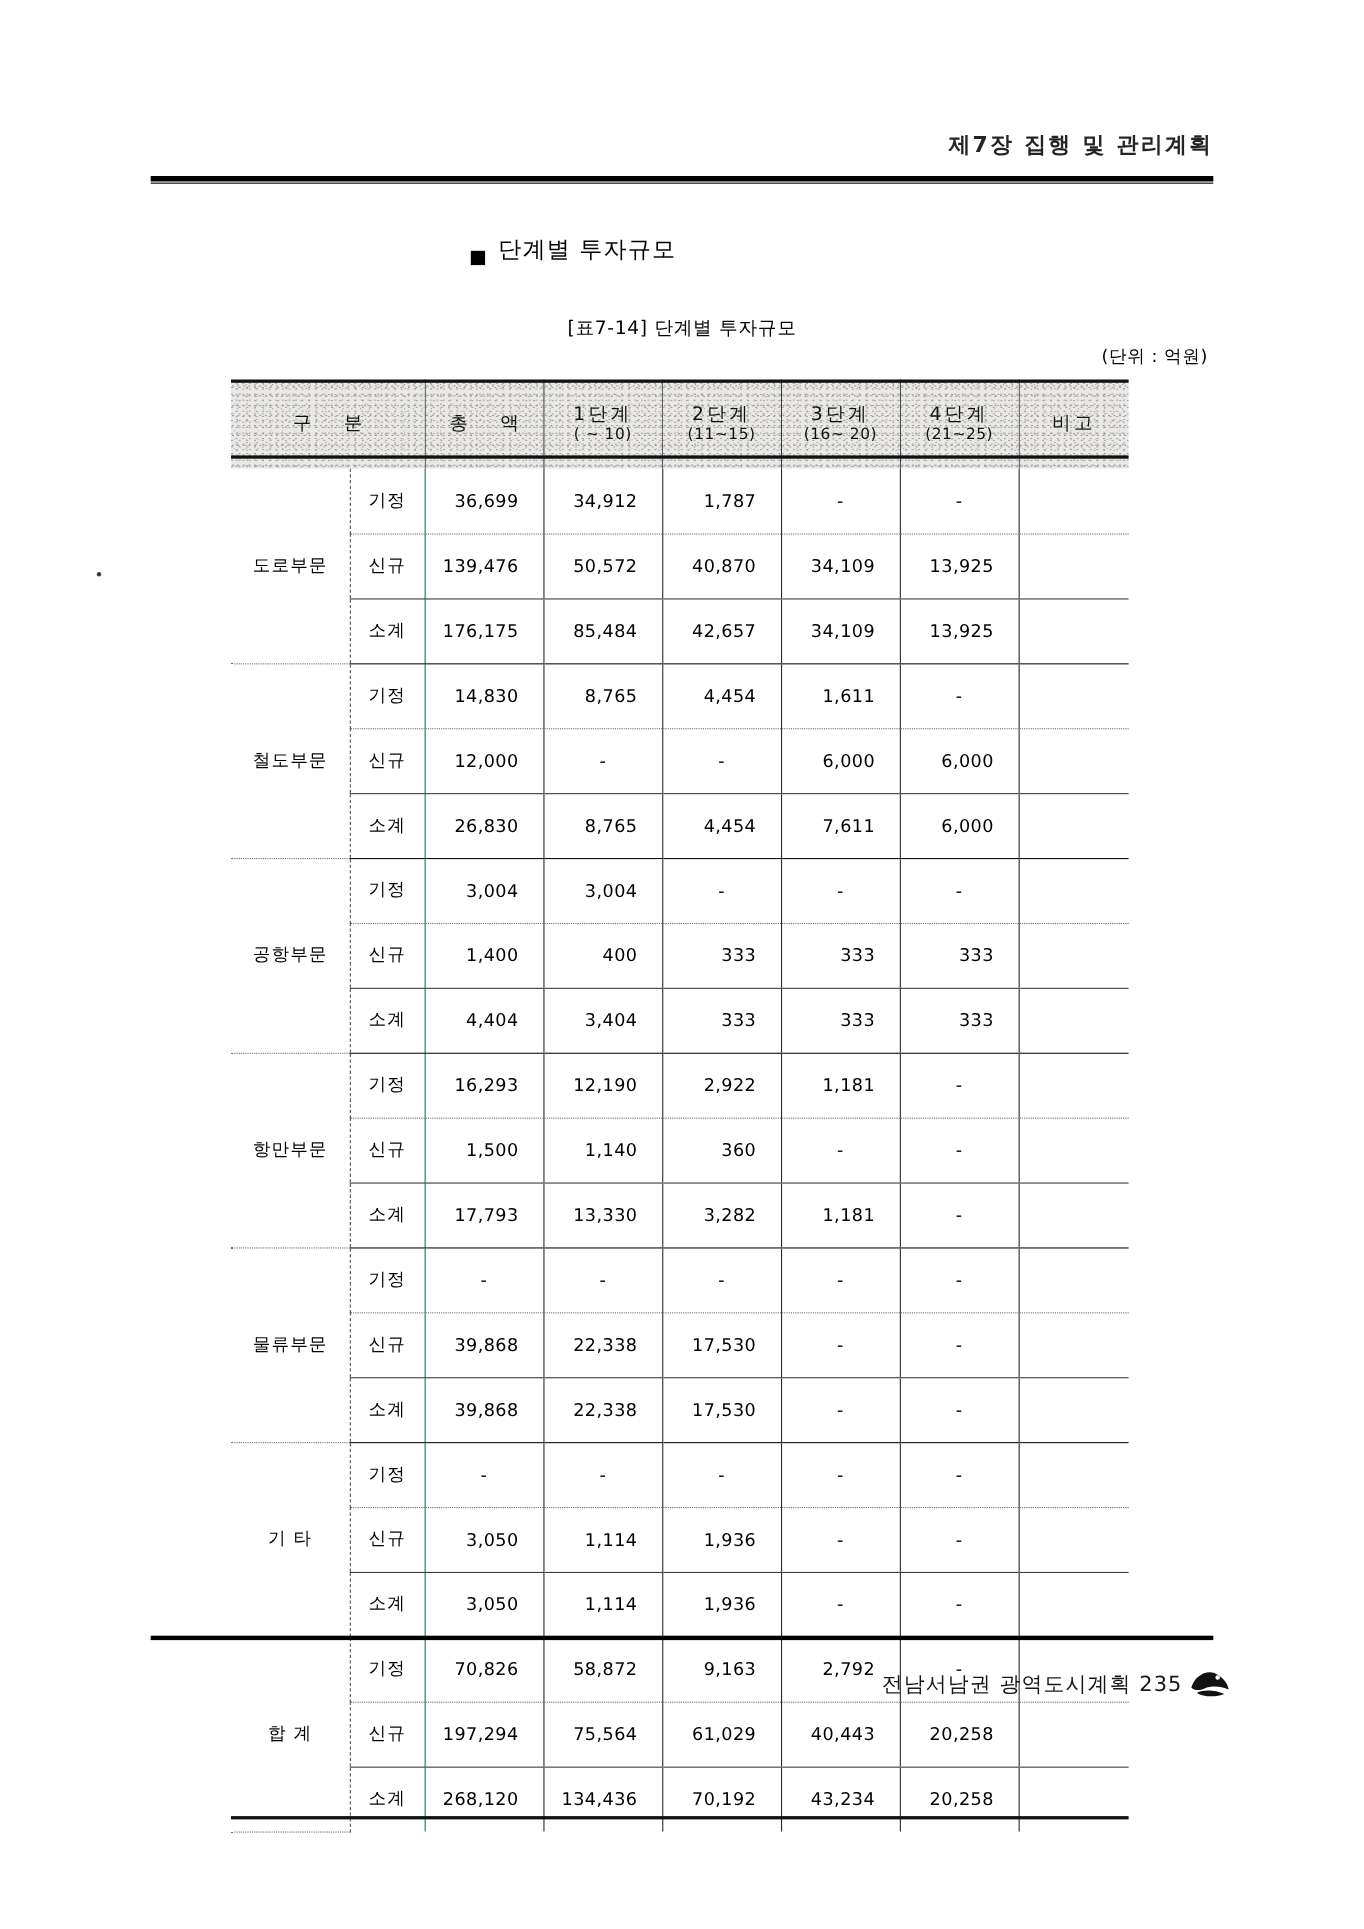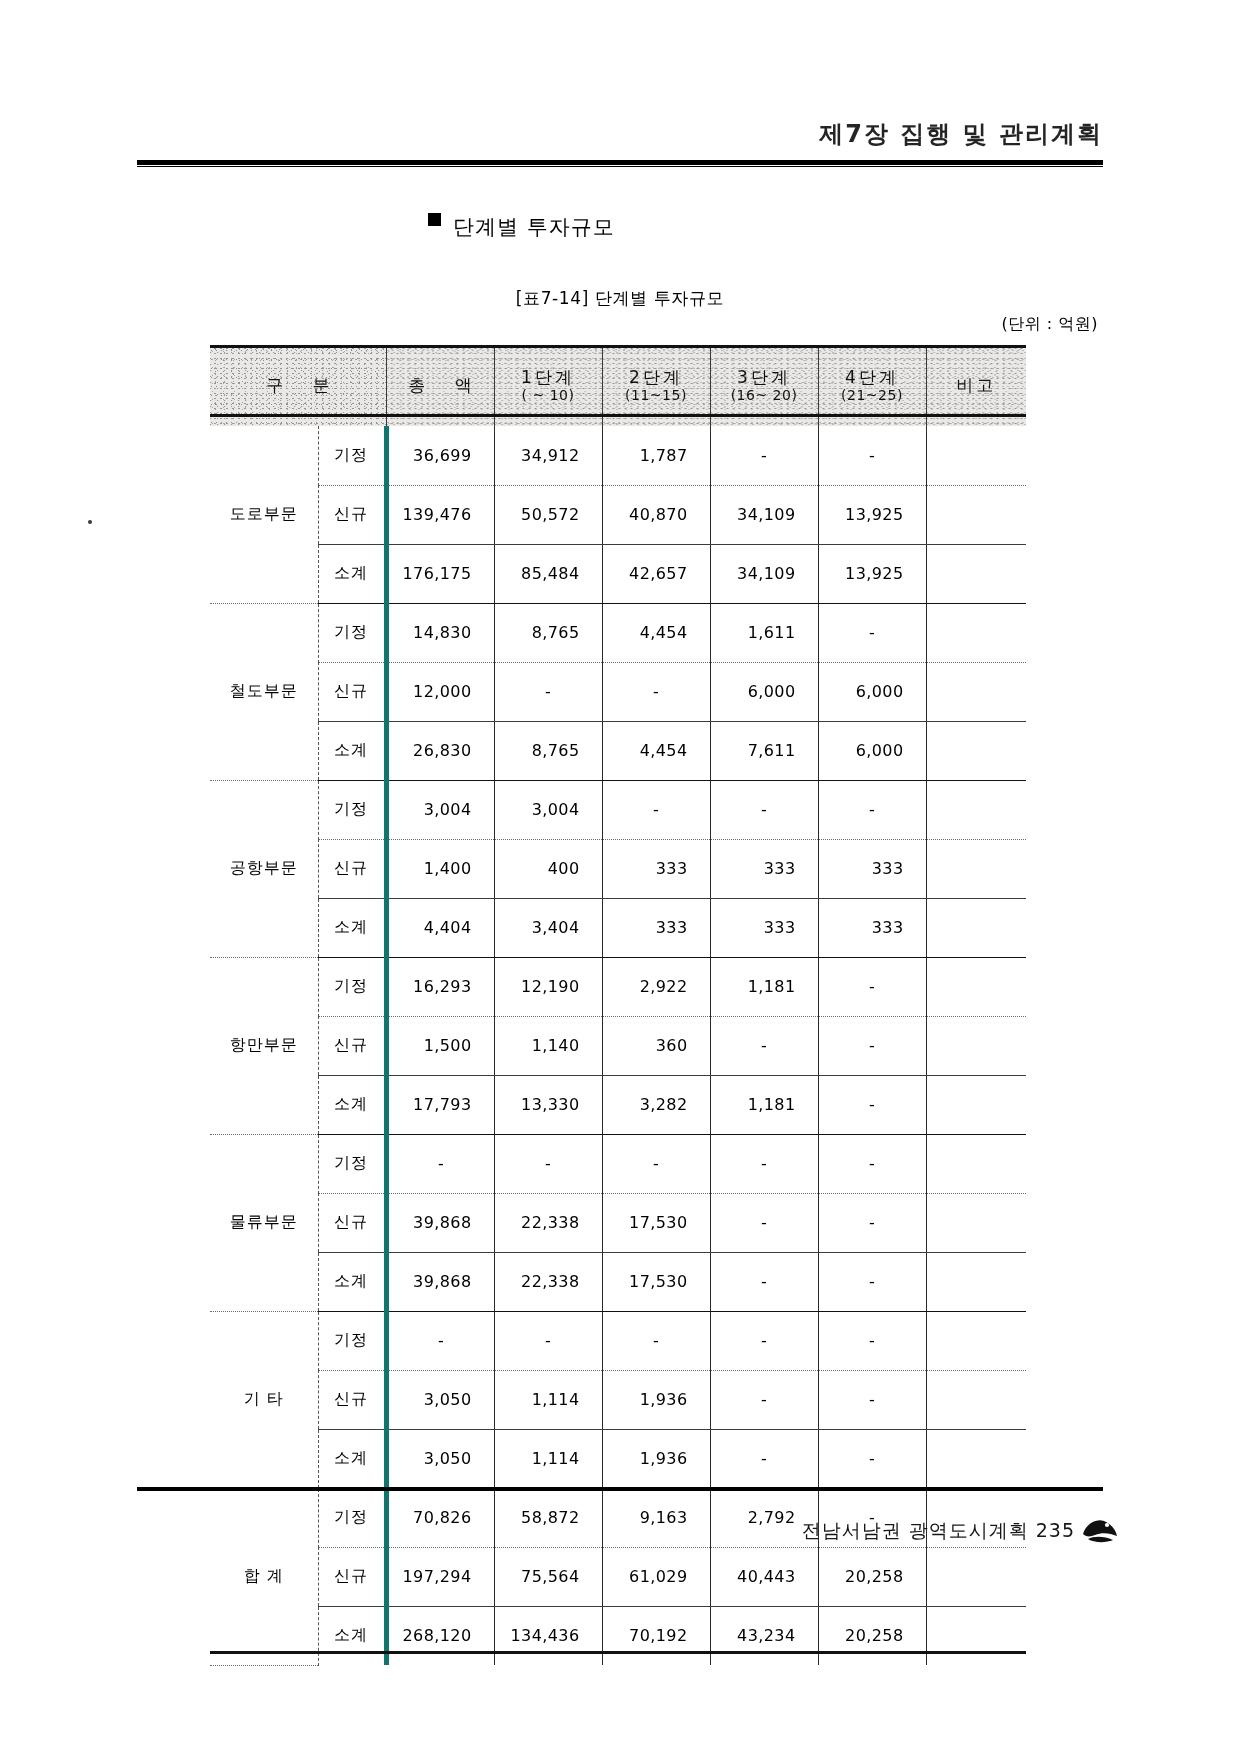--- a/index.html
+++ b/index.html
@@ -20,21 +20,21 @@
   .page {
     position: absolute;
     inset: 0;
   }
 
   
   .running-header {
     position: absolute;
     top: 118px;
     right: 137px;
-    font-size: 24px;
+    font-size: 20px;
     font-weight: bold;
     letter-spacing: 2px;
     color: #141414;
     white-space: nowrap;
     filter: blur(0.35px);
     opacity: 0.93;
   }
   .header-rule {
     position: absolute;
     left: 137px;
@@ -54,21 +54,21 @@
 
   
   .section-heading {
     position: absolute;
     left: 428px;
     top: 213px;
     font-size: 21px;
     letter-spacing: 1px;
     white-space: nowrap;
     display: flex;
-    align-items: flex-start;
+    align-items: flex-end;
     gap: 12px;
   }
   .bullet-square {
     display: inline-block;
     width: 13px;
     height: 13px;
     background: #000;
     flex: none;
   }
 
@@ -155,21 +155,21 @@
     letter-spacing: 0.4px;
   }
   tbody td.group-cell {
     border-left: none;
     border-right: 1px dashed #555;
     letter-spacing: 1px;
     font-size: 16px;
   }
   tbody td.kind-cell {
     border-left: none;
-    border-right: 5px solid #0f766e;
+    border-right: 1px solid #0f766e;
     letter-spacing: 1px;
   }
   tbody td.num { text-align: right; padding-right: 22px; }
   tbody td.dash { text-align: center; }
   tbody td.note-cell { border-right: none; }
 
   tbody tr.inner-rule td { border-bottom: 1px dotted #6a6a6a; }
   tbody tr.sub-rule td   { border-bottom: 1px solid #3d3d3d; }
   tbody tr.block-end td  { border-bottom: 1.5px solid #111; }
 

